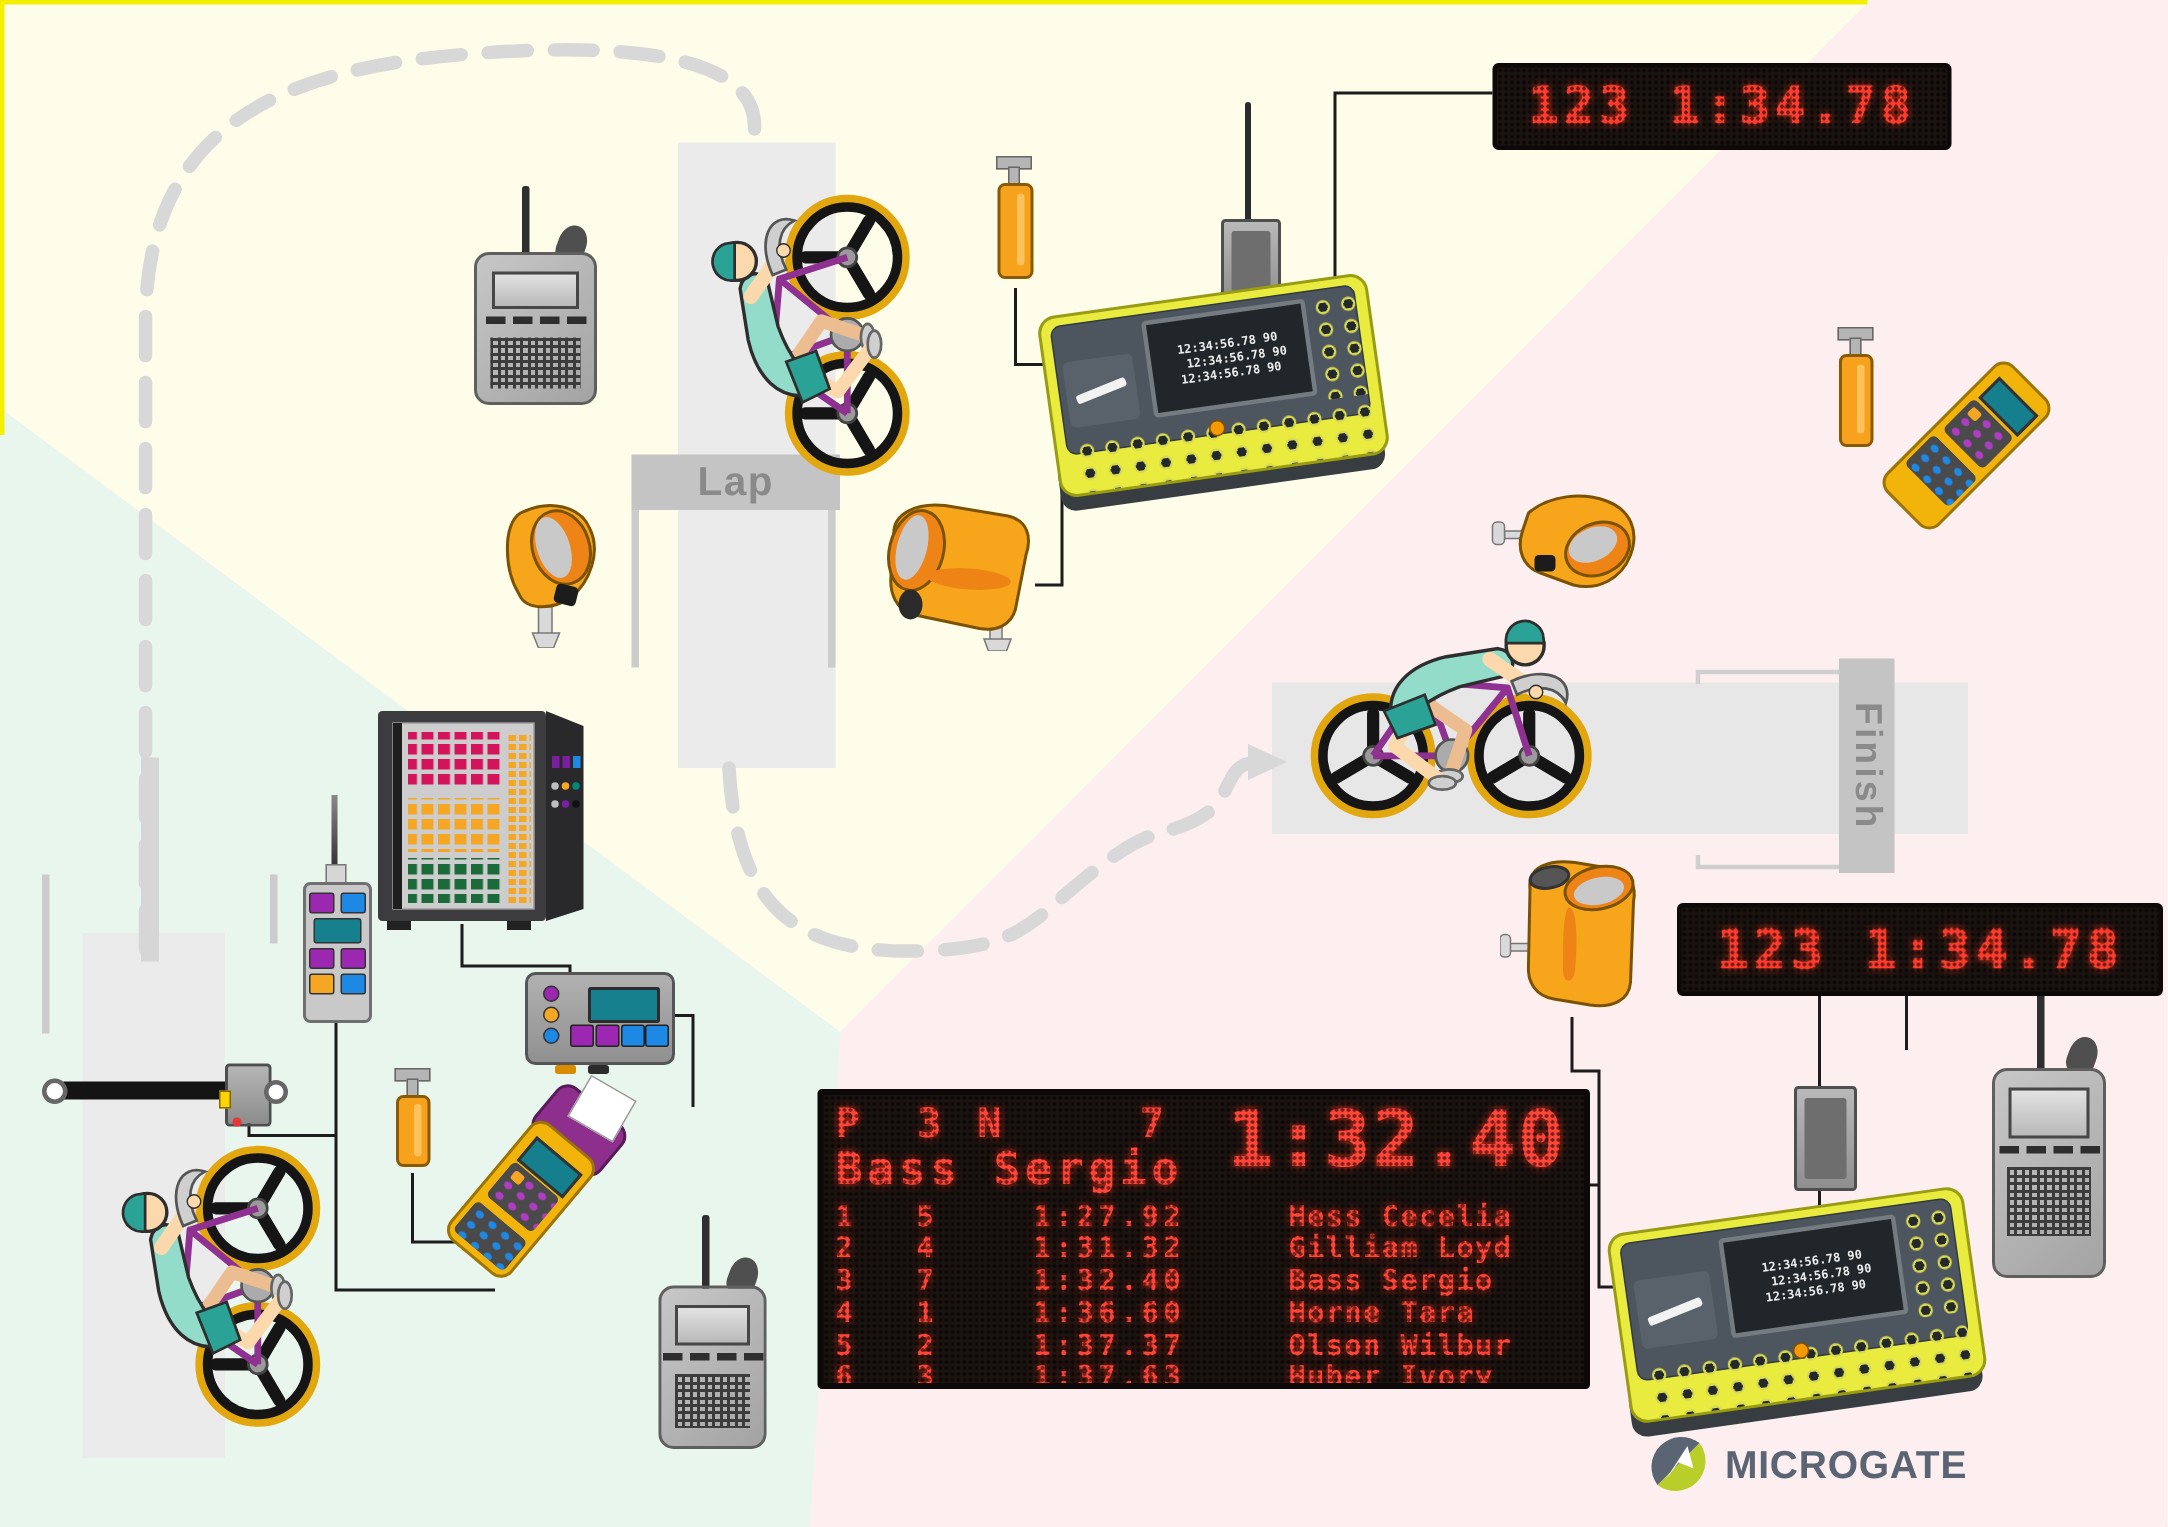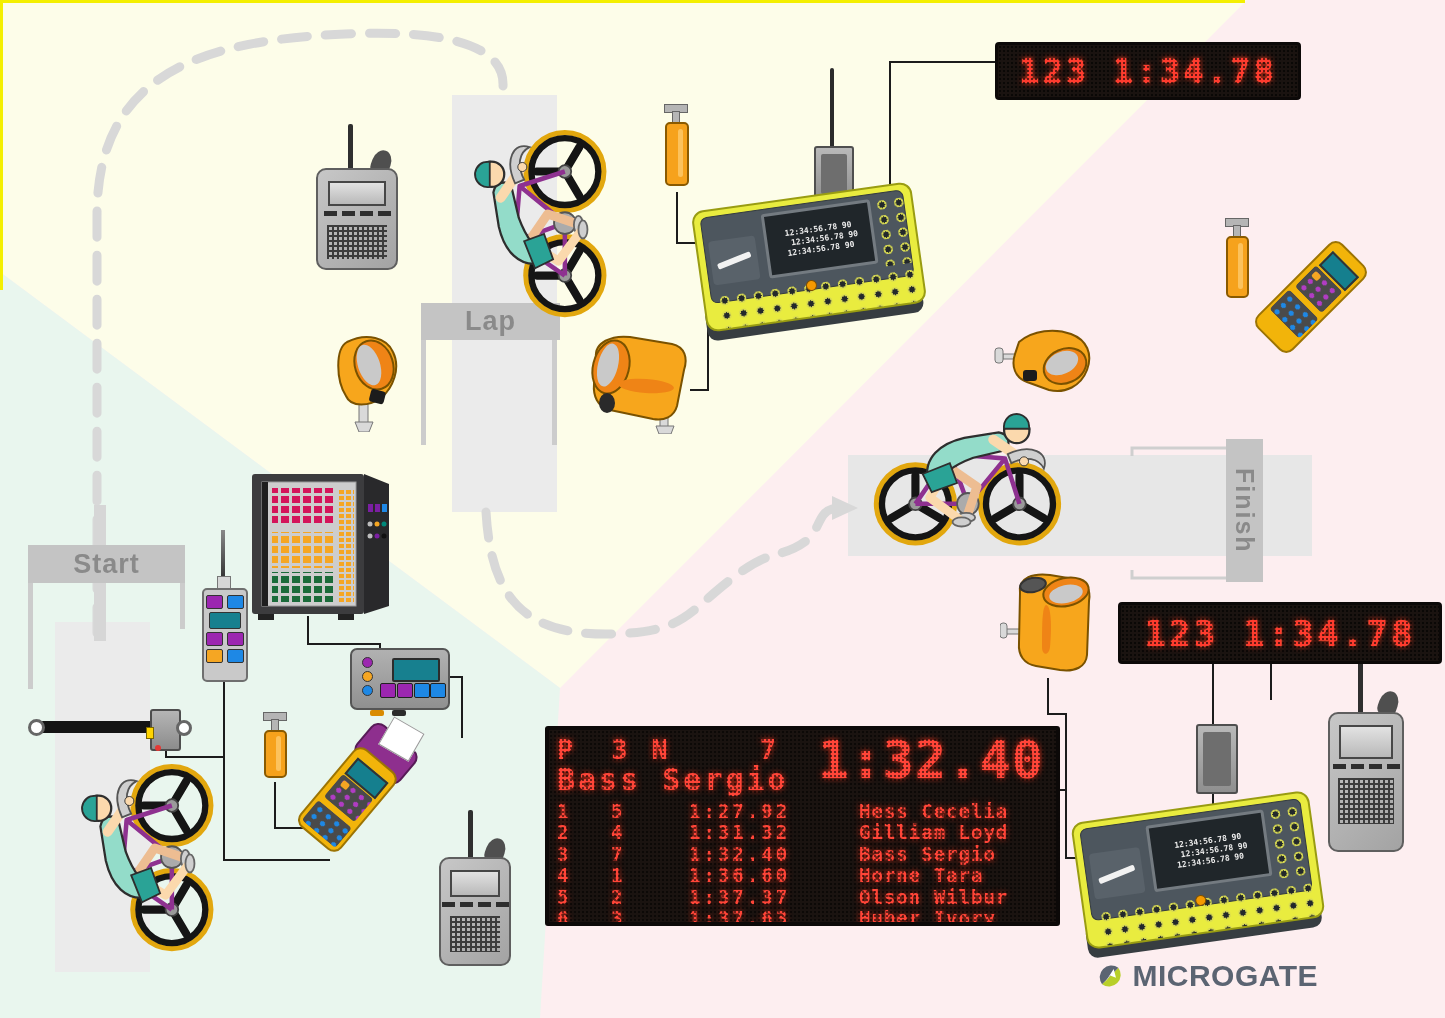--- a/index.html
+++ b/index.html
@@ -125,21 +125,21 @@
     background:#fcc25c;border-radius:4px;}
 
   
   .gate-bar{background:#141414;border-radius:3px;}
   .gate-ring{background:#fff;border:3px solid #666;border-radius:50%;box-sizing:border-box;}
   .gate-box{background:linear-gradient(#b5b5b5,#8c8c8c);border:2px solid #4e4e4e;border-radius:3px;}
   .gate-tick{background:#ffd400;border:1px solid #7c6700;}
   .gate-led{background:#e53935;border-radius:50%;}
 
   
-  .logo-text{font-weight:bold;font-size:30px;color:#5b6472;letter-spacing:.5px;
+  .logo-text{font-weight:bold;font-size:26px;color:#5b6472;letter-spacing:.5px;
     font-family:"Liberation Sans",sans-serif;}
 </style>
 </head>
 <body>
 
 <div class="canvas">
 
   <svg id="bg" class="abs" width="1445" height="1018">
     <rect x="0" y="0" width="1445" height="1018" fill="#fdeef0"></rect>
     <polygon points="0,0 1247,0 560,688 0,272" fill="#fdfde9"></polygon>
@@ -167,23 +167,20 @@
       <path d="M 224 682 L 224 860 L 330 860"></path>
       <path d="M 224 757 L 166 757 L 166 748"></path>
       <path d="M 275 782 L 275 828 L 305 828"></path>
       <path d="M 1060 790 L 1066 790 M 1048 678 L 1048 714 L 1066 714 L 1066 858 L 1085 858"></path>
       <path d="M 1213 658 L 1213 724 M 1271 658 L 1271 700"></path>
       <path d="M 1213 790 L 1213 843"></path>
     </g>
   </svg>
 
   <div class="abs post z2" style="left:94px;top:505px;width:12px;height:136px;background:#d6d6d6"></div>
-  <div class="abs banner banner-h z2" style="left:28px;top:545px;width:157px;height:38px">
-    <span>Start</span>
-  </div>
   <div class="abs post z2" style="left:28px;top:583px;width:5px;height:106px"></div>
   <div class="abs post z2" style="left:180px;top:583px;width:5px;height:46px"></div>
 
   <div class="abs banner banner-h z2" style="left:421px;top:303px;width:139px;height:37px">
     <span>Lap</span>
   </div>
   <div class="abs post z2" style="left:421px;top:340px;width:5px;height:105px"></div>
   <div class="abs post z2" style="left:552px;top:340px;width:5px;height:105px"></div>
 
   <div class="abs banner banner-v z2" style="left:1226px;top:439px;width:37px;height:143px">

